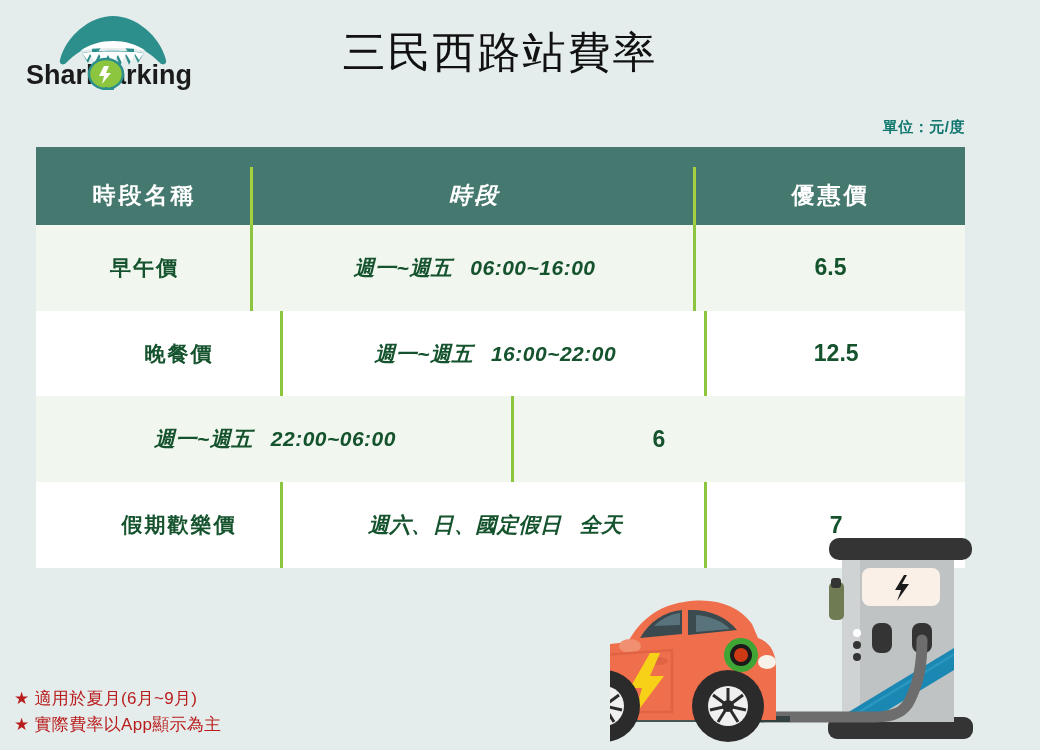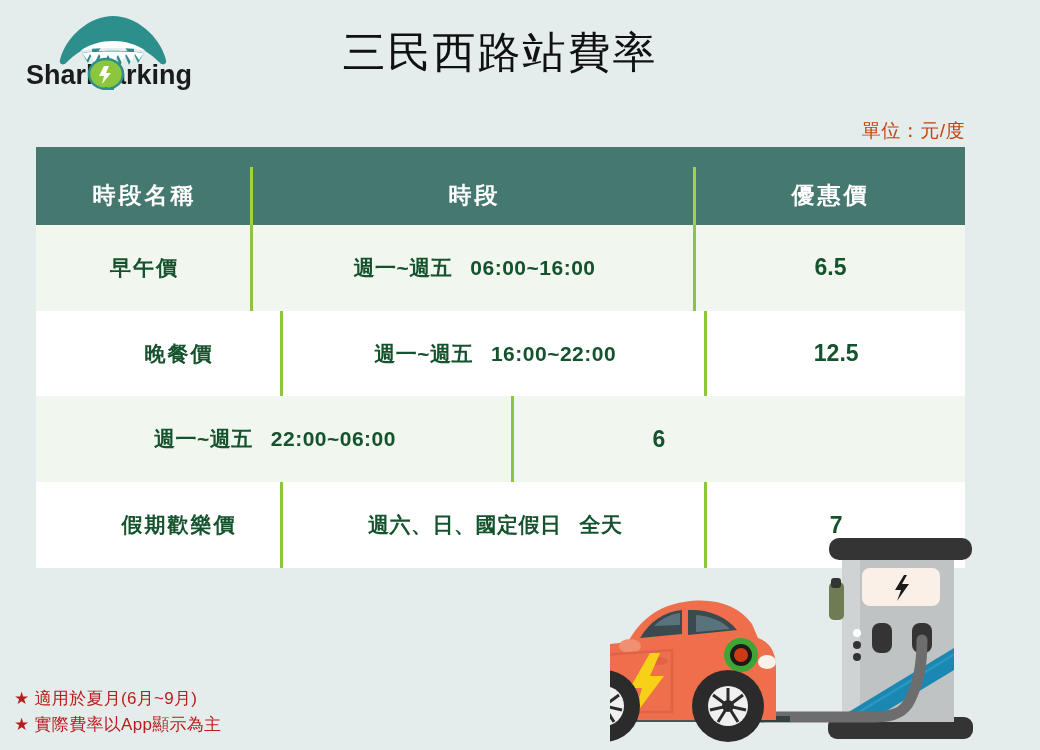--- a/index.html
+++ b/index.html
@@ -24,21 +24,21 @@
     position: absolute; left: 260px; top: 24px; width: 480px;
     text-align: center;
     font-size: 43px; font-weight: 400; color: #111;
     letter-spacing: 2px;
     white-space: nowrap;
   }
 
   
   .unit-note {
     position: absolute; right: 75px; top: 118px;
-    font-size: 19px; color: #c2410c; font-weight: 400;
+    font-size: 15px; color: #0f766e; font-weight: 700;
     letter-spacing: .5px;
   }
 
   
   .rate-table {
     position: absolute; left: 36px; top: 147px;
     width: 929px; height: 421px;
     background: #ffffff;
     border-collapse: collapse;
     display: flex; flex-direction: column;
@@ -50,21 +50,21 @@
   .trow.body.plain { background: #ffffff; padding-left: 39px; }
 
   .cell {
     display: flex; align-items: center; justify-content: center;
     position: relative;
     font-size: 21px; color: #14532d; font-weight: bold;
     letter-spacing: 1px;
     text-align: center;
   }
   .c1 { width: 234px; }
-  .c2 { width: 478px; }
+  .c2 { width: 478px; font-style: italic; }
   .c3 { width: 290px; }
 
   .trow.head .cell {
     color: #ffffff; font-size: 23px; font-weight: bold; letter-spacing: 3px; margin-top: 20px;
   }
   .trow.body .c3 { font-weight: bold; font-size: 23px; letter-spacing: 0; }
   .trow.body .c1 { letter-spacing: 2px; }
   .trow.body .c2 { letter-spacing: .5px; }
 
   

